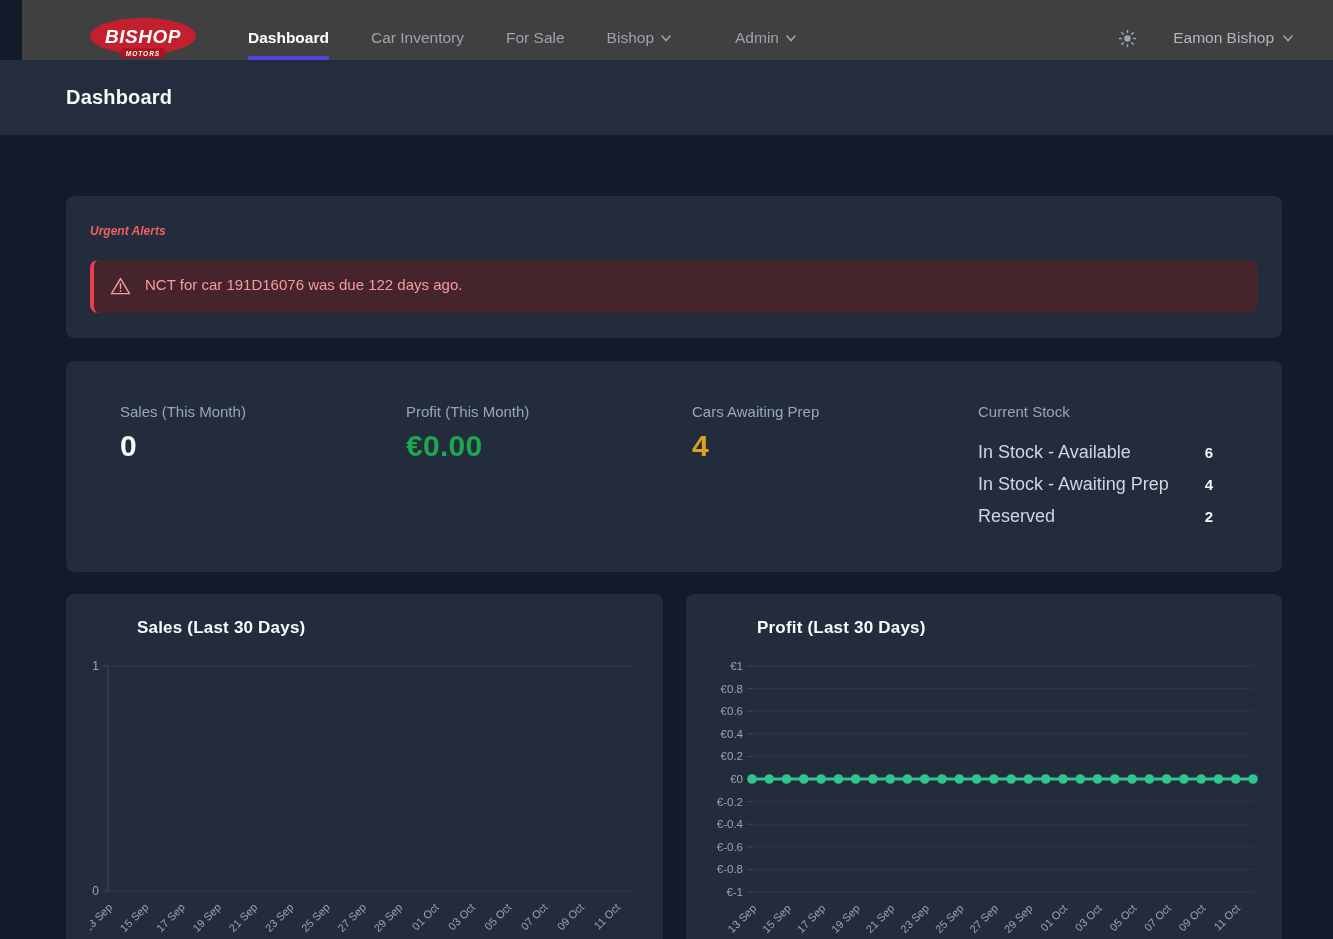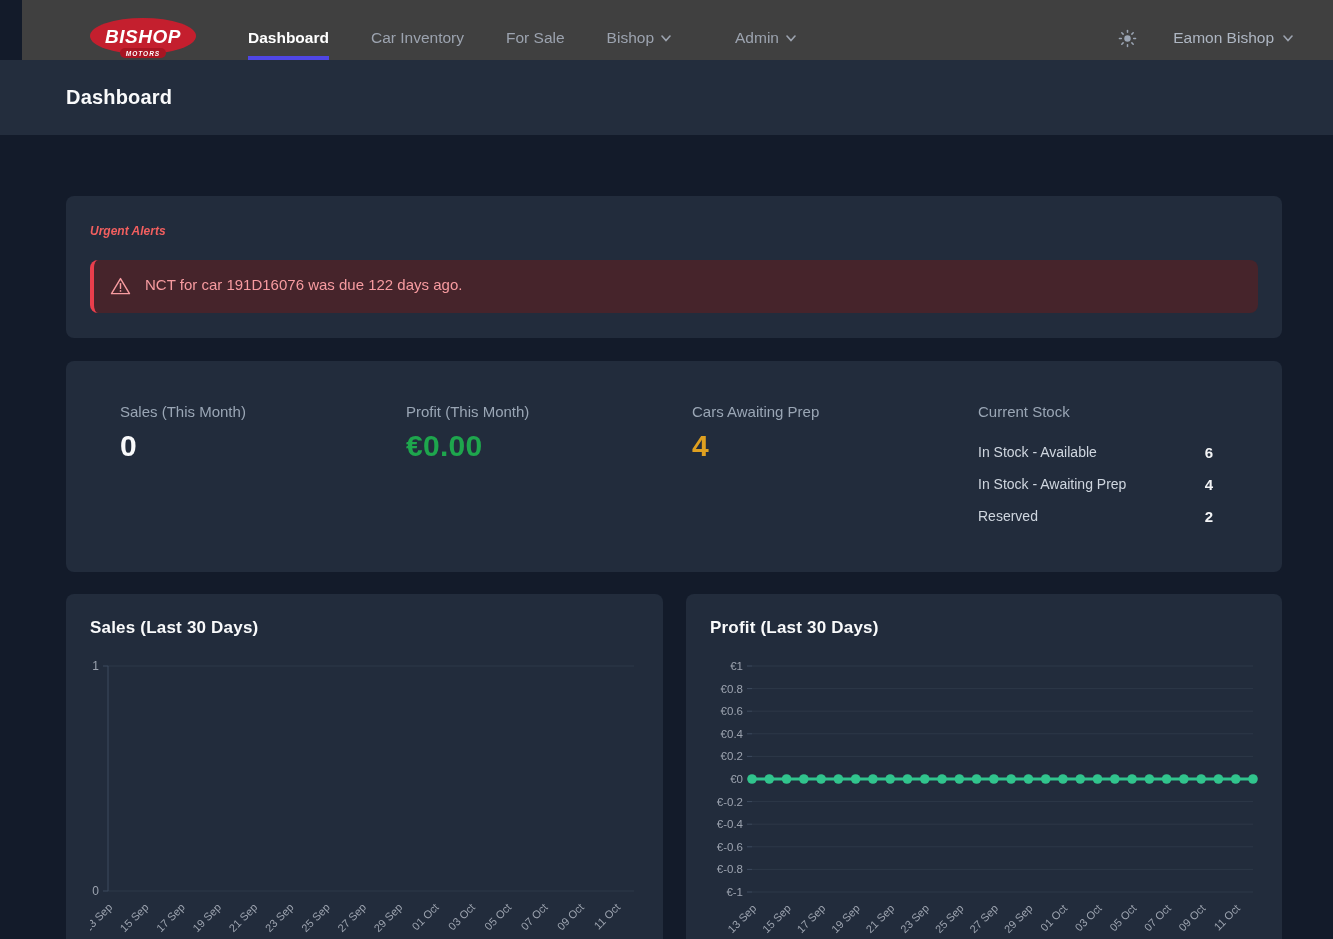--- a/index.html
+++ b/index.html
@@ -55,29 +55,29 @@
 
   
   .stats-card { padding:40px 36px; margin-bottom:22px; display:grid; grid-template-columns:repeat(4,1fr); }
   .stat-col { padding-left:18px; }
   .stat-label { color:#9aa6b5; font-size:15px; line-height:22px; }
   .stat-value { font-size:30px; font-weight:700; margin-top:6px; color:#f9fafb; letter-spacing:.3px; }
   .stat-value.green { color:#1ea64d; }
   .stat-value.amber { color:#dfa020; }
   .stock-rows { margin-top:13px; width:235px; }
   .stock-row { display:flex; justify-content:space-between; align-items:center; height:32px; }
-  .stock-label { color:#cfd6df; font-size:14px; }
+  .stock-label { color:#cfd6df; font-size:18px; }
   .stock-value { color:#f3f4f6; font-size:15px; font-weight:700; }
 
   
   .charts-row { display:flex; gap:23px; }
   .chart-card { padding:24px; height:420px; overflow:hidden; }
   .chart-card.left { width:597px; }
   .chart-card.right { width:596px; }
-  .chart-title { color:#f9fafb; font-size:17px; font-weight:700; margin-bottom:16px; letter-spacing:.2px; }
+  .chart-title { color:#f9fafb; font-size:17px; font-weight:700; margin-bottom:16px; letter-spacing:.2px;margin-left:47px; }
   svg text { font-family:"Liberation Sans", sans-serif; }
 </style>
 </head>
 <body>
 
 <header class="navbar">
   <div class="logo-wrap">
     <svg width="110" height="44" viewBox="0 0 110 44">
       <ellipse cx="55" cy="20" rx="53" ry="18" fill="#c41f2e"></ellipse>
       <text x="55" y="27" text-anchor="middle" fill="#ffffff" font-size="19" font-weight="bold" font-style="italic" letter-spacing="0.5">BISHOP</text>

